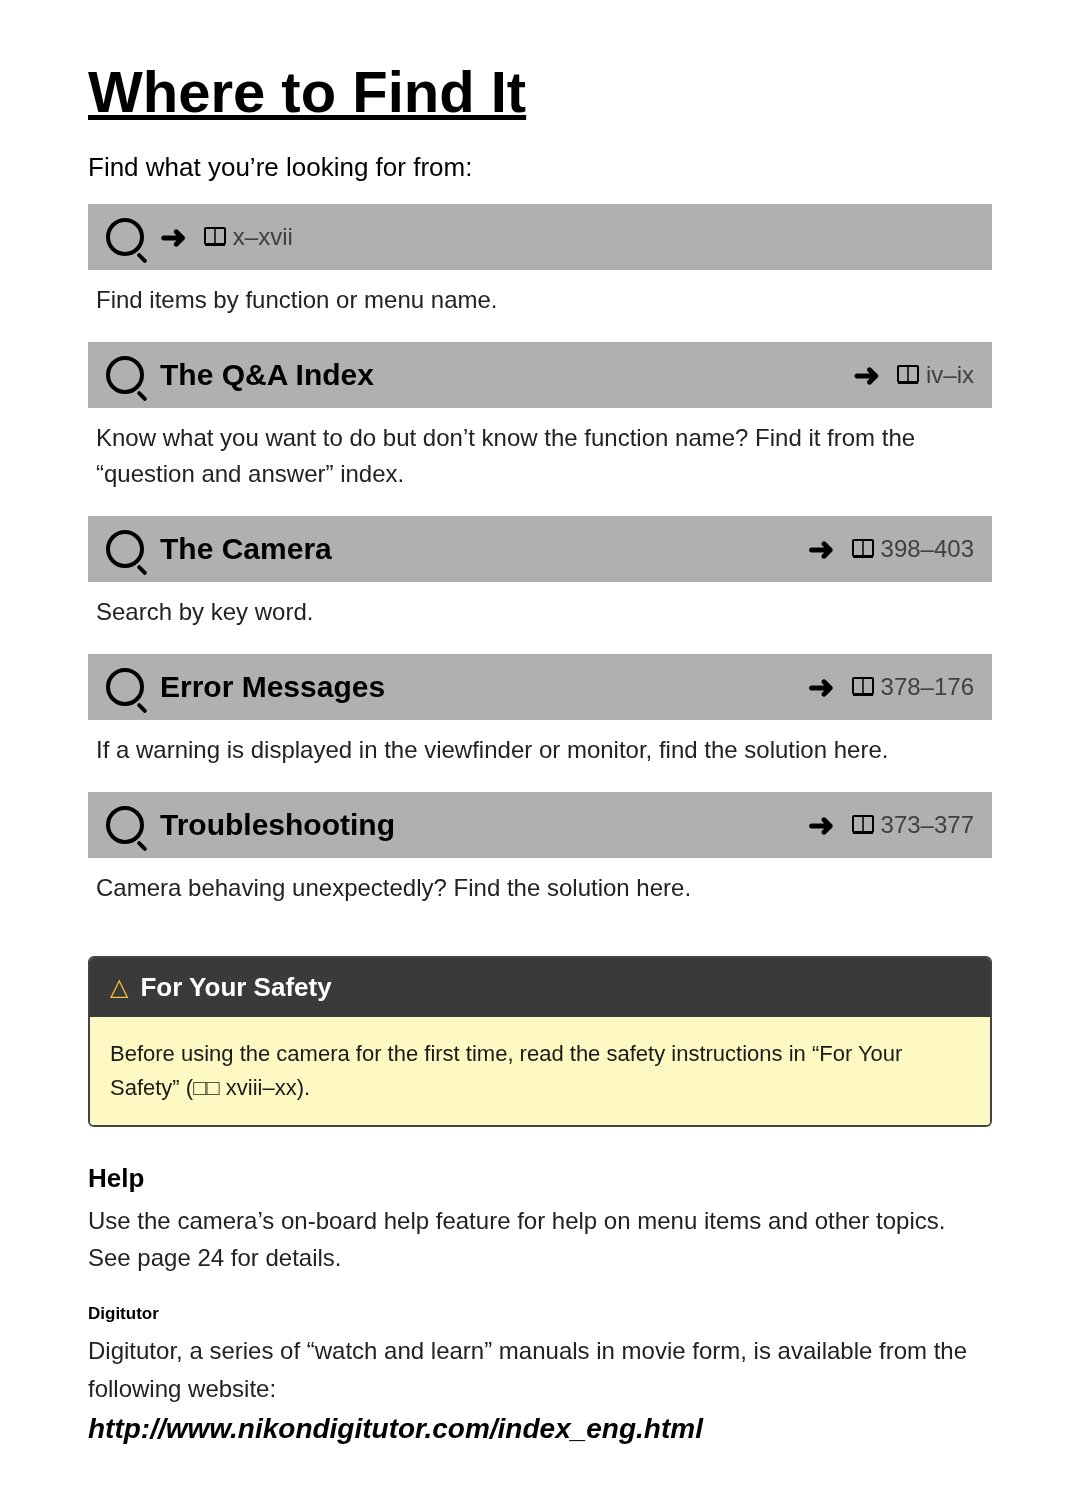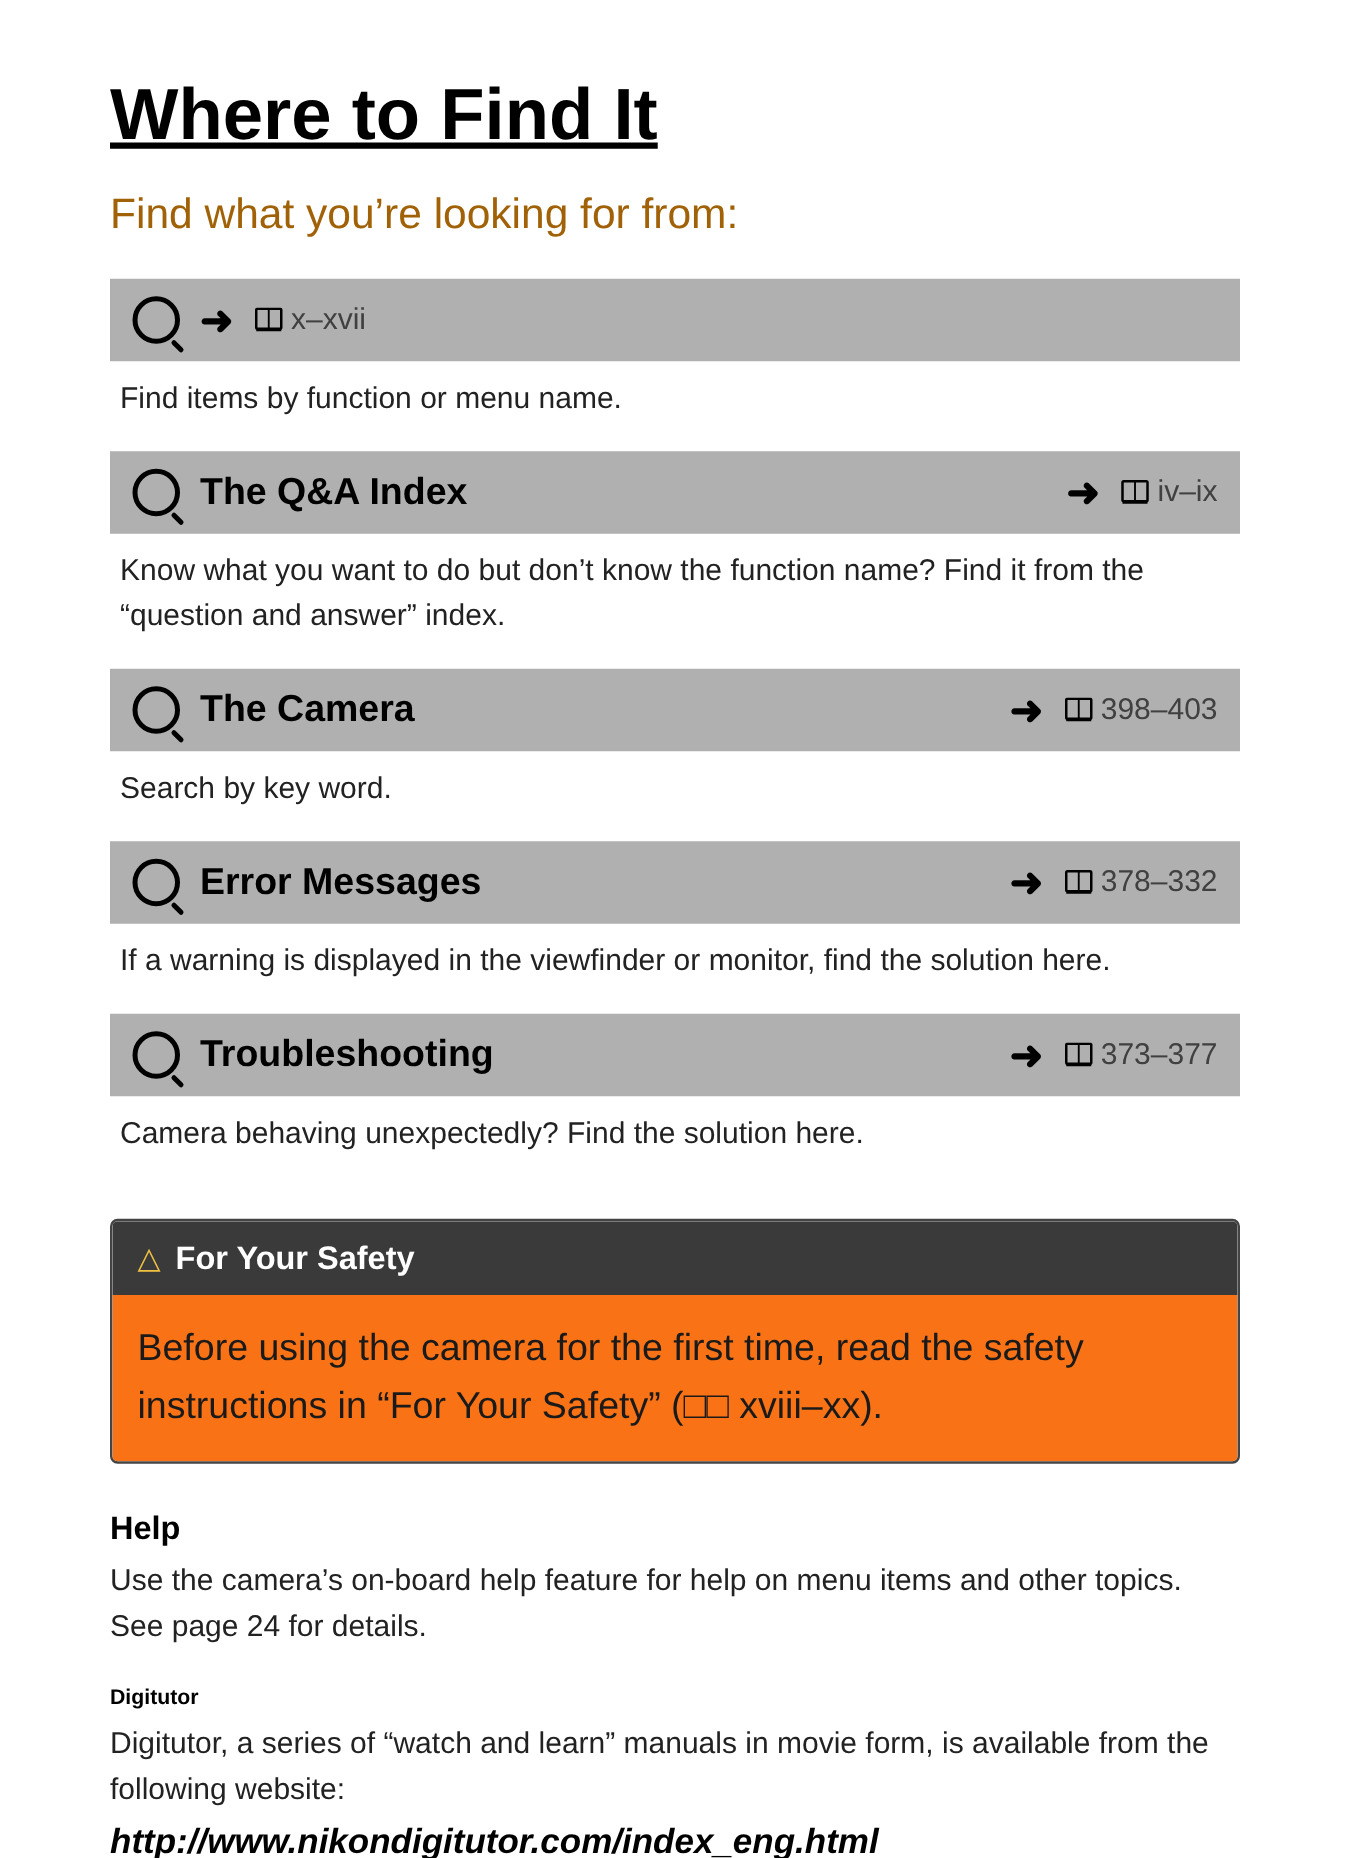--- a/index.html
+++ b/index.html
@@ -20,23 +20,23 @@
     .page-title {
       font-size: 58px;
       font-weight: 900;
       line-height: 1.1;
       margin-bottom: 28px;
       color: #000000;
       text-decoration: underline;
     }
 
     .subtitle {
-      font-size: 34px;
-      color: #a16207;
-      margin-bottom: 32px;
+      font-size: 26px;
+      color: #000000;
+      margin-bottom: 21px;
     }
 
     .section-block {
       margin-bottom: 24px;
     }
 
     .section-header {
       background-color: #b0b0b0;
       display: flex;
       align-items: center;
@@ -127,24 +127,24 @@
       color: #ffffff;
     }
 
     .warning-icon {
       color: #f0c040;
       font-size: 24px;
     }
 
     .safety-desc {
       padding: 20px 20px;
-      font-size: 30px;
+      font-size: 22px;
       color: #1a1a1a;
       line-height: 1.55;
-      background: #f97316;
+      background: #fef9c3;
     }
 
     .help-section {
       margin-top: 36px;
     }
 
     .help-title {
       font-size: 26px;
       font-weight: 900;
       color: #000000;
@@ -240,21 +240,21 @@
   <div class="section-header">
     <div class="search-icon-circle"></div>
     <span class="section-title">Error Messages</span>
     <span class="arrow-icon">➜</span>
     <span class="page-ref">
       <svg class="book-icon" viewBox="0 0 24 20" fill="none" xmlns="http://www.w3.org/2000/svg">
         <rect x="2" y="1" width="20" height="16" rx="1" stroke="#000" stroke-width="2" fill="none"></rect>
         <line x1="12" y1="1" x2="12" y2="17" stroke="#000" stroke-width="1.5"></line>
         <line x1="2" y1="18" x2="22" y2="18" stroke="#000" stroke-width="2"></line>
       </svg>
-      <span>378–332</span>
+      <span>378–176</span>
     </span>
   </div>
   <p class="section-desc">If a warning is displayed in the viewfinder or monitor, find the solution here.</p>
 </div>
 
 <div class="section-block">
   <div class="section-header">
     <div class="search-icon-circle"></div>
     <span class="section-title">Troubleshooting</span>
     <span class="arrow-icon">➜</span>

